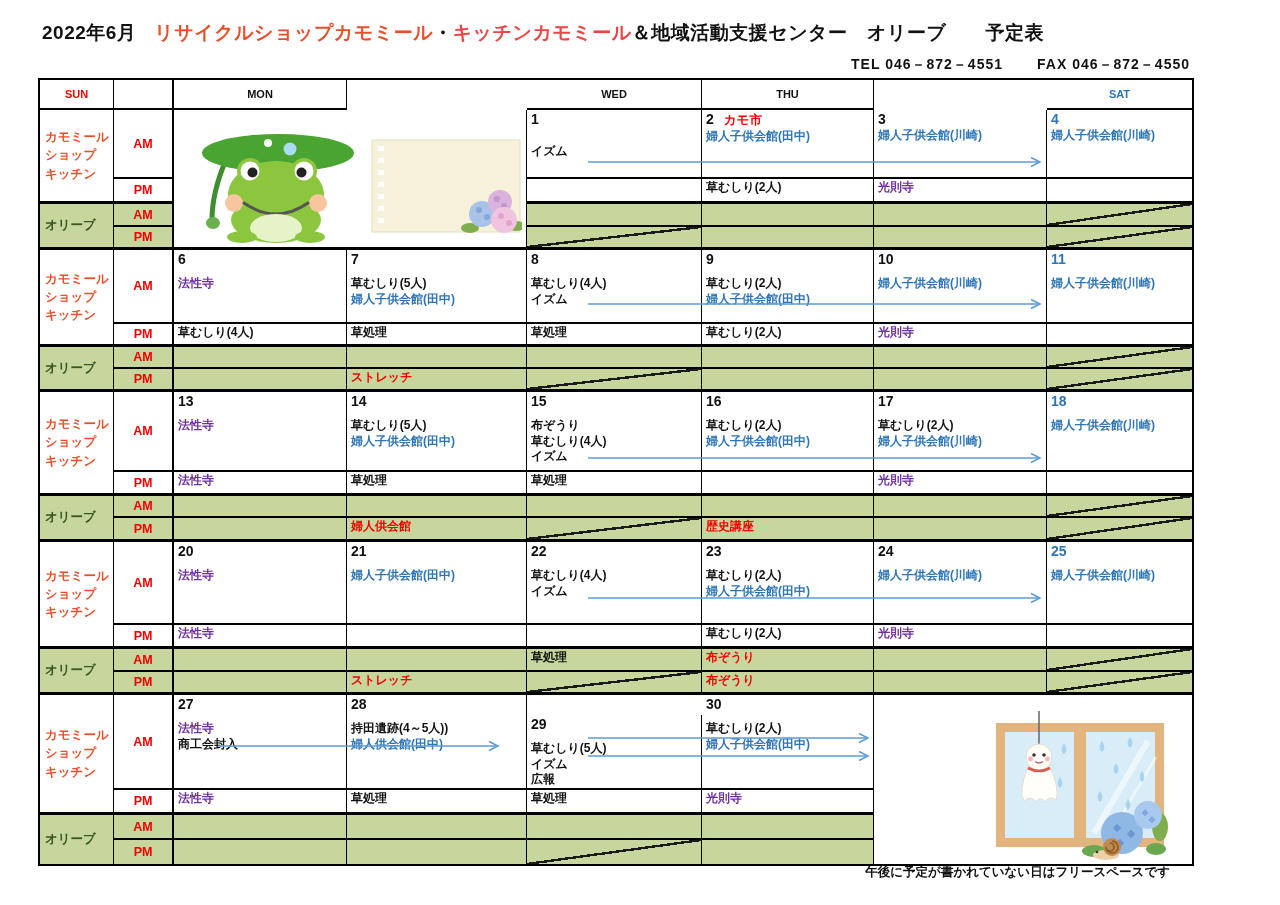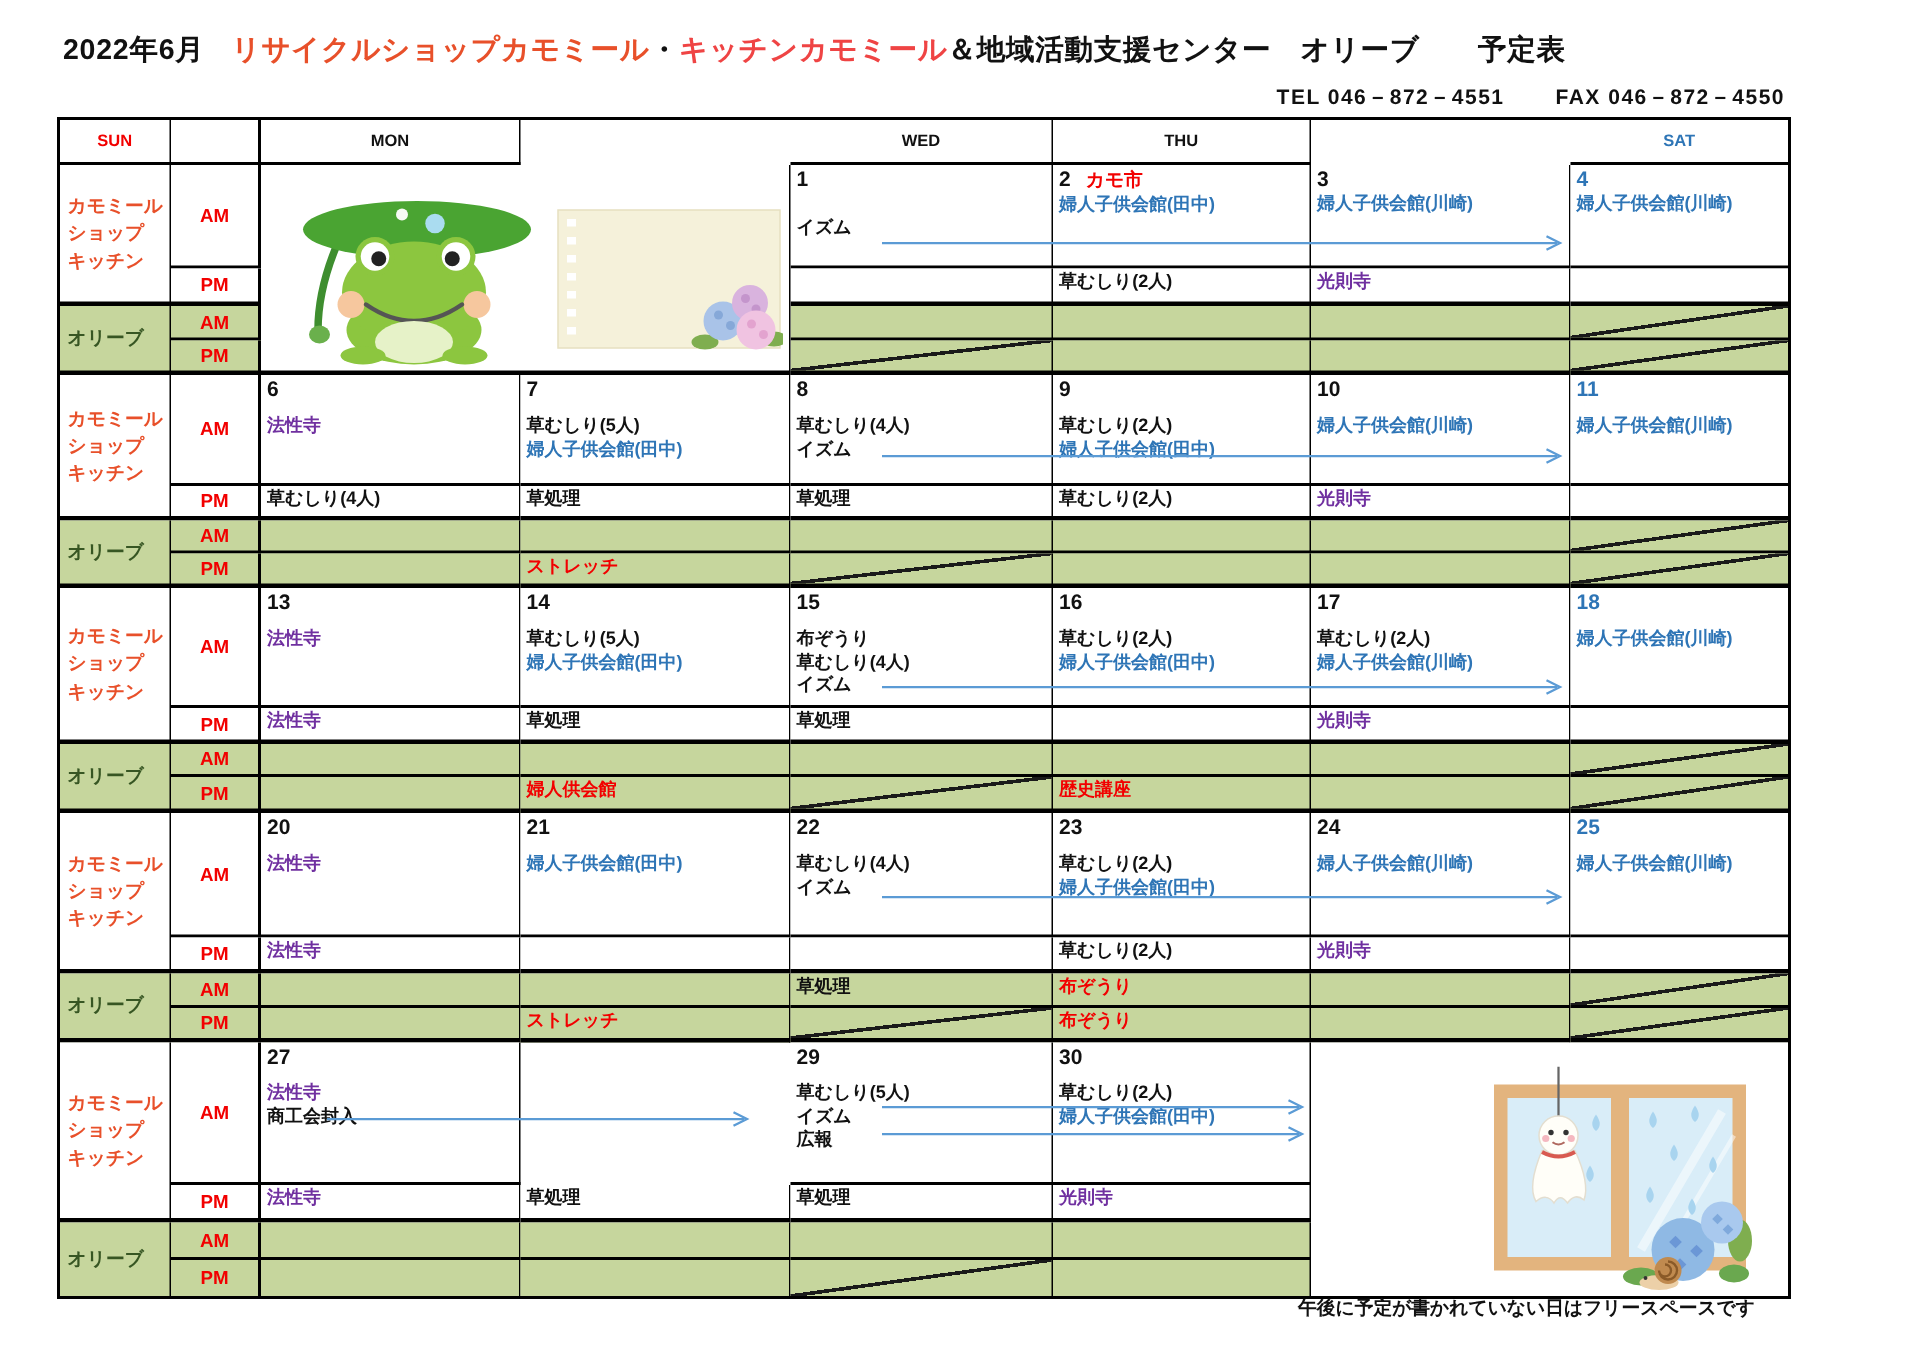--- a/index.html
+++ b/index.html
@@ -327,21 +327,26 @@
         <div class="lbl-line">ショップ</div>
         <div class="lbl-line">キッチン</div>
       </div>
       <div class="cell sunlabel olivelabel green bb0" style="grid-area: 20 / 1 / span 2 / span 1;">オリーブ</div>
       <div class="cell ampm br2 bb2" style="grid-area: 18 / 2 / span 1 / span 1;">AM</div>
       <div class="cell daycell bb2" style="grid-area: 18 / 3 / span 1 / span 1;">
         <div class="dayline gap"><span class="daynum c-k">27</span></div>
         <div class="evline c-p">法性寺</div>
         <div class="evline c-k">商工会封入</div>
       </div>
-      <div class="cell daycell bb2" style="grid-area: 18 / 5 / span 1 / span 1;">
+      <div class="cell daycell bb2" style="grid-area: 18 / 4 / span 1 / span 1;">
+        <div class="dayline gap"><span class="daynum c-k">28</span></div>
+        <div class="evline c-k">持田遺跡(4～5人))</div>
+        <div class="evline c-b">婦人供会館(田中)</div>
+      </div>
+      <div class="cell daycell bb2" style="grid-area: 18 / 5 / span 1 / span 1; margin-top: 20px;">
         <div class="dayline gap"><span class="daynum c-k">29</span></div>
         <div class="evline c-k">草むしり(5人)</div>
         <div class="evline c-k">イズム</div>
         <div class="evline c-k">広報</div>
       </div>
       <div class="cell daycell bb2" style="grid-area: 18 / 6 / span 1 / span 1;">
         <div class="dayline gap"><span class="daynum c-k">30</span></div>
         <div class="evline c-k">草むしり(2人)</div>
         <div class="evline c-b">婦人子供会館(田中)</div>
       </div>

